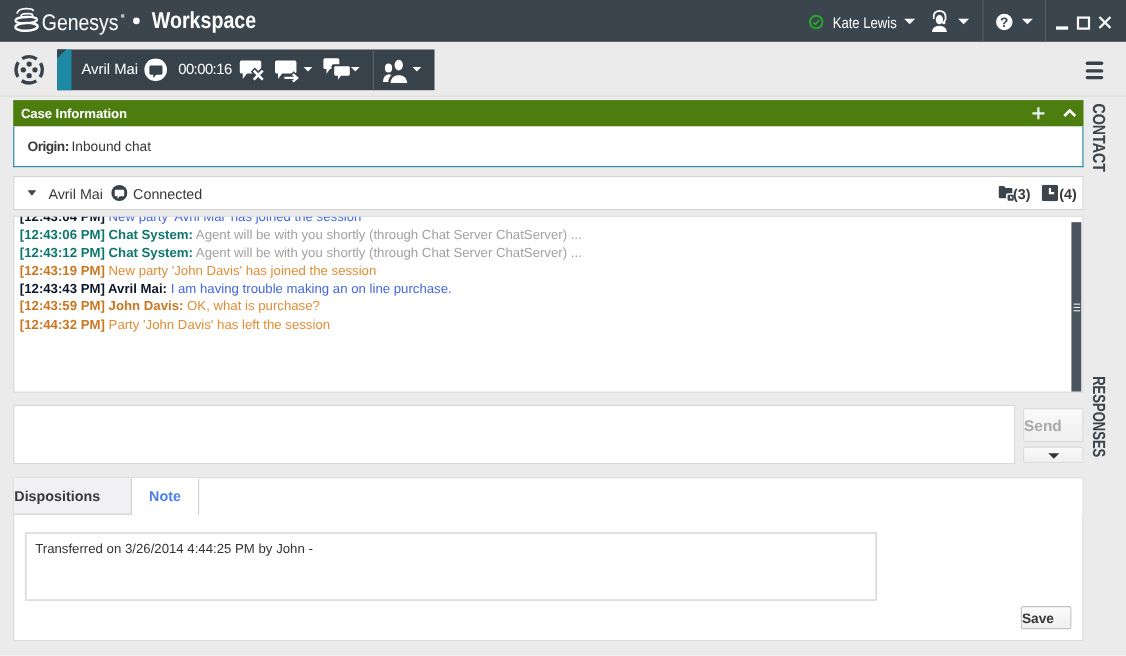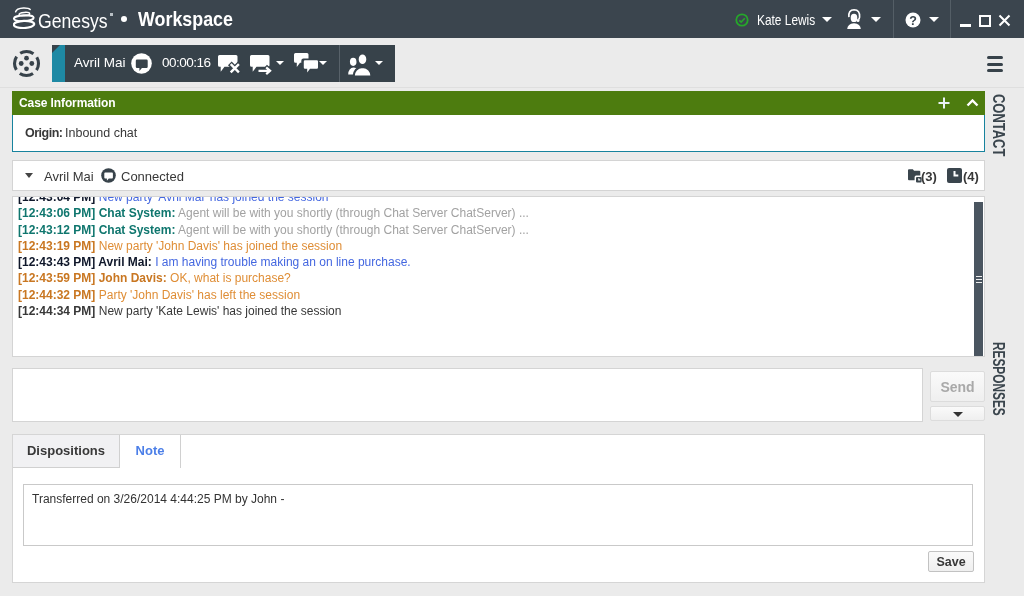--- a/index.html
+++ b/index.html
@@ -13,26 +13,26 @@
 .wtxt{color:#FFF}
 .caret{width:0;height:0;border-left:5px solid transparent;border-right:5px solid transparent;border-top:5px solid #FFF}
 .caretd{width:0;height:0;border-left:5px solid transparent;border-right:5px solid transparent;border-top:5px solid #333}
 .teal{position:absolute;left:12px;top:91px;width:973px;height:24px;background:#4d7c0f}
 .origin{position:absolute;left:12px;top:115px;width:973px;height:37px;background:#FFF;border:1px solid #17839E;border-top:none}
 .avrow{position:absolute;left:12px;top:160px;width:973px;height:31px;background:#FFF;border:1px solid #D4D4D4}
 .chat{position:absolute;left:12px;top:196px;width:973px;height:161px;background:#FFF;border:1px solid #D4D4D4;overflow:hidden}
 .chat .lines{margin-top:-8px;padding-left:5px;font-size:12px;line-height:16.3px;white-space:nowrap}
 .sbar{position:absolute;left:961px;top:5px;width:9px;height:155px;background:#4A5560}
 .inputbox{position:absolute;left:12px;top:368px;width:911px;height:54px;background:#FFF;border:1px solid #D4D4D4}
-.btn{position:absolute;background:linear-gradient(#FAFAFA,#EFEFEF);border:1px solid #DCDCDC;border-radius:2px;text-align:center}
+.btn{position:absolute;background:linear-gradient(#FAFAFA,#EFEFEF);border:1px solid #DCDCDC;border-radius:2px;text-align:left}
 .panel{position:absolute;left:12px;top:434px;width:973px;height:149px;background:#FFF;border:1px solid #D5D5D5}
 .tabs{position:absolute;left:0;top:0;width:971px;height:33px;background:#FFF}
-.tab1{position:absolute;left:0;top:0;width:107px;height:33px;background:#F1F1F3;border-right:1px solid #D0D0D0;border-bottom:1px solid #D0D0D0;font-weight:bold;font-size:13px;color:#383838;text-align:center;line-height:32px}
+.tab1{position:absolute;left:0;top:0;width:107px;height:33px;background:#F1F1F3;border-right:1px solid #D0D0D0;border-bottom:1px solid #D0D0D0;font-weight:bold;font-size:13px;color:#383838;line-height:32px}
 .tab2{position:absolute;left:107px;top:0;width:61px;height:33px;background:#FFF;border-right:1px solid #D0D0D0;font-weight:bold;font-size:13px;color:#4C7FE8;text-align:center;line-height:32px}
-.notebox{position:absolute;left:10px;top:49px;width:950px;height:62px;border:1px solid #C9C9C9;background:#FFF;font-size:12px;color:#333;padding:7px 8px}
+.notebox{position:absolute;left:10px;top:49px;width:774px;height:62px;border:1px solid #C9C9C9;background:#FFF;font-size:12px;color:#333;padding:7px 8px}
 .vtab{position:absolute;left:989px;writing-mode:vertical-rl;font-weight:bold;font-size:16px;color:#3A454D;transform:scaleY(0.74);transform-origin:0 0}
 .b{font-weight:bold}
 .blu1{color:#0f172a}.blu2{color:#4467E0}
 .org1{color:#C97722}.org2{color:#DF8D35}
 .gry1{color:#0f766e}.gry2{color:#A2A2A2}
 .drk{color:#383838}
 </style></head>
 <body>
 <div id="app">
 
@@ -175,21 +175,20 @@
 
 <div class="chat">
   <div class="lines">
     <div><span class="b blu1">[12:43:04 PM]</span><span class="blu2"> New party 'Avril Mai' has joined the session</span></div>
     <div><span class="b gry1">[12:43:06 PM] Chat System:</span><span class="gry2"> Agent will be with you shortly (through Chat Server ChatServer) ...</span></div>
     <div><span class="b gry1">[12:43:12 PM] Chat System:</span><span class="gry2"> Agent will be with you shortly (through Chat Server ChatServer) ...</span></div>
     <div><span class="b org1">[12:43:19 PM]</span><span class="org2"> New party 'John Davis' has joined the session</span></div>
     <div><span class="b blu1">[12:43:43 PM] Avril Mai:</span><span class="blu2"> I am having trouble making an on line purchase.</span></div>
     <div><span class="b org1">[12:43:59 PM] John Davis:</span><span class="org2"> OK, what is purchase?</span></div>
     <div><span class="b org1">[12:44:32 PM]</span><span class="org2"> Party 'John Davis' has left the session</span></div>
-    <div><span class="b drk">[12:44:34 PM]</span><span class="drk"> New party 'Kate Lewis' has joined the session</span></div>
   </div>
   <div class="sbar">
     <div style="position:absolute;left:1.5px;top:74px;width:6px;height:1px;background:#EEE"></div>
     <div style="position:absolute;left:1.5px;top:77px;width:6px;height:1px;background:#EEE"></div>
     <div style="position:absolute;left:1.5px;top:80px;width:6px;height:1px;background:#EEE"></div>
   </div>
 </div>
 
 <div class="inputbox"></div>
 <div class="btn" style="left:930px;top:371px;width:55px;height:31px;line-height:30px;font-size:14px;font-weight:bold;color:#A9A9A9">Send</div>

